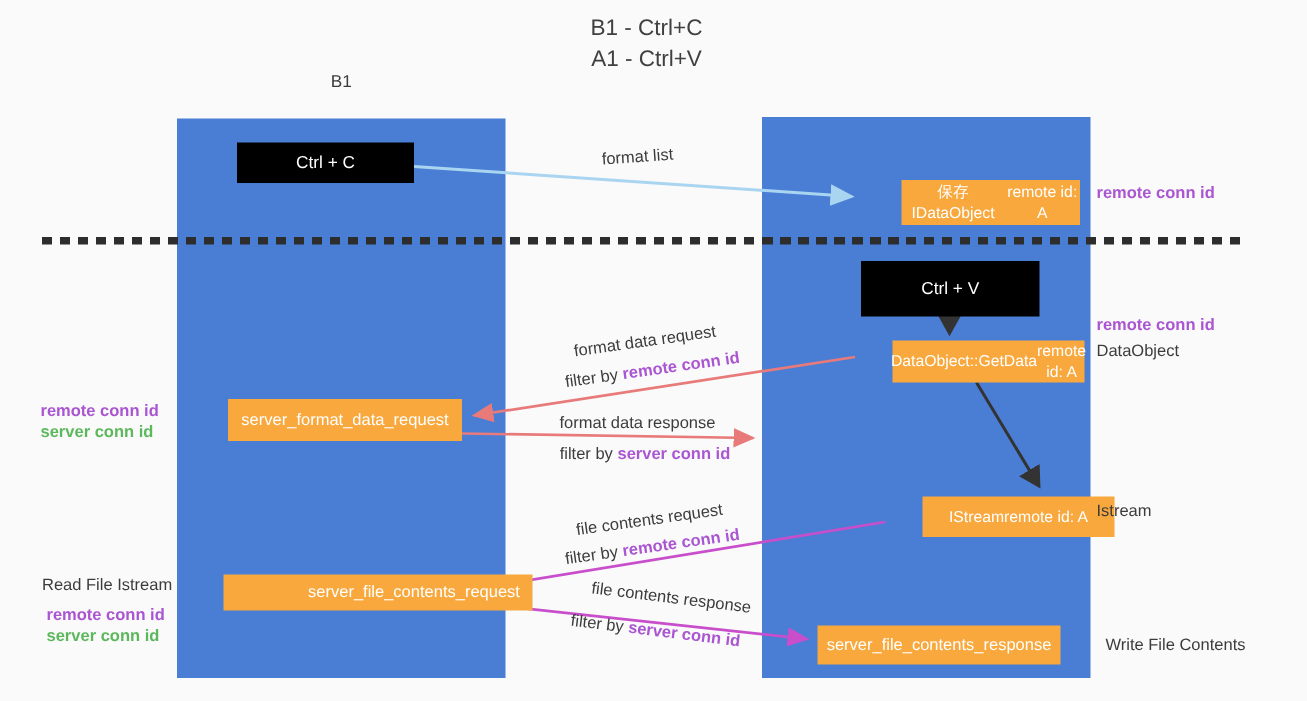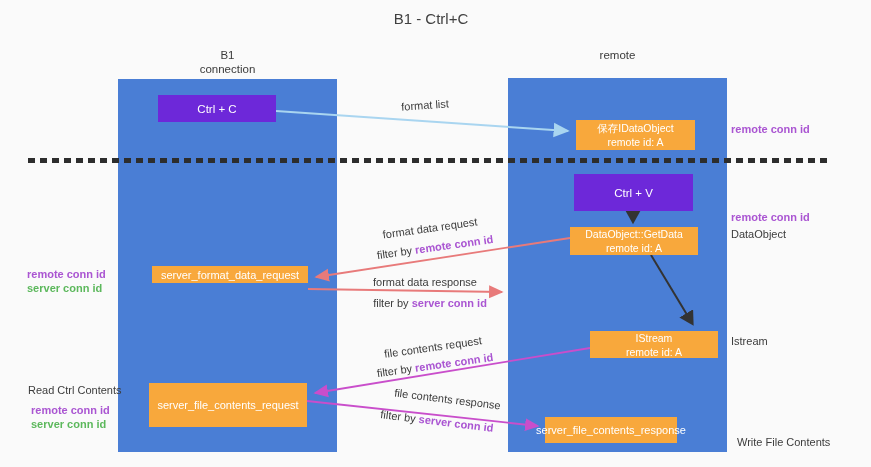--- a/index.html
+++ b/index.html
@@ -7,24 +7,24 @@
     position:relative;width:871px;height:467px;overflow:hidden;
     background:#fafafa;
     font-family:"Liberation Sans","DejaVu Sans",sans-serif;
     color:#3c3c3c;
   }
   .abs{position:absolute;}
   .title{left:0;top:8px;width:862px;text-align:center;font-size:15px;line-height:21px;color:#404040;}
   .colhead{text-align:center;font-size:11.5px;line-height:14px;color:#3b3b3b;}
   .col{background:#4a7ed5;}
   .box{display:flex;align-items:center;justify-content:center;text-align:center;color:#fff;}
-  .box-green{background:#6d28d9;font-size:11.5px;}
+  .box-green{background:#000000;font-size:11.5px;}
   .box-orange{background:#f8a83c;}
   .box-1l{font-size:11px;}
-  .box-2l{font-size:10.5px;line-height:14px;flex-direction:column;}
+  .box-2l{font-size:10.5px;line-height:14px;margin-left:25px;}
   .lbl{font-size:11px;color:#3c3c3c;white-space:nowrap;}
   .lbl-b{font-size:11px;font-weight:bold;white-space:nowrap;}
   .c-purple{color:#aa55d2;font-weight:bold;}
   .c-green{color:#5cb85c;font-weight:bold;}
   .rot-n8{transform:rotate(-8deg);}
   .rot-p7{transform:rotate(7deg);}
   .rot-n4{transform:rotate(-4deg);}
   .dashline{
     height:5px;
     background:repeating-linear-gradient(90deg,#2d2d2d 0 7px,transparent 7px 12px);
@@ -32,28 +32,27 @@
   svg.overlay{position:absolute;left:0;top:0;pointer-events:none;}
   .ctr{text-align:center;}
 </style>
 </head>
 <body>
 
 <div class="canvas">
 
   <div class="abs title">
     <div>B1 - Ctrl+C</div>
+    <div>A1 - Ctrl+V</div>
   </div>
 
   <div class="abs colhead" style="left:118px;top:48px;width:219px;">
     <div>B1</div>
-    <div>connection</div>
   </div>
   <div class="abs colhead" style="left:508px;top:48px;width:219px;">
-    <div>remote</div>
   </div>
 
   <div class="abs col" style="left:118px;top:79px;width:219px;height:373px;"></div>
   <div class="abs col" style="left:508px;top:78px;width:219px;height:374px;"></div>
 
   <div class="abs dashline" style="left:28px;top:158px;width:802px;"></div>
 
   <svg class="overlay" width="871" height="467" viewBox="0 0 871 467">
     <defs>
       <marker id="ah-blue" viewBox="0 0 10 10" markerWidth="9" markerHeight="9" refX="8" refY="5" orient="auto">
@@ -85,31 +84,31 @@
     <div>remote id: A</div>
   </div>
 
   <div class="abs box box-green" style="left:574px;top:174px;width:119px;height:37px;">Ctrl + V</div>
 
   <div class="abs box box-orange box-2l" style="left:570px;top:227px;width:128px;height:28px;">
     <div>DataObject::GetData</div>
     <div>remote id: A</div>
   </div>
 
-  <div class="abs box box-orange box-1l" style="left:152px;top:266px;width:156px;height:17px;">server_format_data_request</div>
+  <div class="abs box box-orange box-1l" style="left:152px;top:266px;width:156px;height:28px;">server_format_data_request</div>
 
 
   <div class="abs box box-orange box-2l" style="left:590px;top:331px;width:128px;height:27px;">
     <div>IStream</div>
     <div>remote id: A</div>
   </div>
 
-  <div class="abs box box-orange box-1l" style="left:149px;top:383px;width:158px;height:44px;">server_file_contents_request</div>
+  <div class="abs box box-orange box-1l" style="left:149px;top:383px;width:158px;height:24px;padding-left:48px;">server_file_contents_request</div>
 
-  <div class="abs box box-orange box-1l" style="left:545px;top:417px;width:132px;height:26px;">server_file_contents_response</div>
+  <div class="abs box box-orange box-1l" style="left:545px;top:417px;width:162px;height:26px;">server_file_contents_response</div>
 
   <div class="abs lbl rot-n4 ctr" style="left:360px;top:99px;width:130px;">format list</div>
 
   <div class="abs lbl rot-n8 ctr" style="left:365px;top:222px;width:130px;">format data request</div>
   <div class="abs lbl rot-n8 ctr" style="left:360px;top:241px;width:150px;">
     <span>filter by</span>
     <span class="c-purple">remote conn id</span>
   </div>
 
   <div class="abs lbl ctr" style="left:360px;top:276px;width:130px;">format data response</div>
@@ -127,21 +126,21 @@
   <div class="abs lbl rot-p7 ctr" style="left:380px;top:393px;width:135px;">file contents response</div>
   <div class="abs lbl rot-p7 ctr" style="left:362px;top:415px;width:150px;">
     <span>filter by</span>
     <span class="c-purple">server conn id</span>
   </div>
 
   <div class="abs lbl-b c-purple" style="left:731px;top:123px;">remote conn id</div>
   <div class="abs lbl-b c-purple" style="left:731px;top:211px;">remote conn id</div>
   <div class="abs lbl" style="left:731px;top:228px;">DataObject</div>
   <div class="abs lbl" style="left:731px;top:335px;">Istream</div>
-  <div class="abs lbl" style="left:737px;top:436px;">Write File Contents</div>
+  <div class="abs lbl" style="left:737px;top:424px;">Write File Contents</div>
 
   <div class="abs lbl-b c-purple" style="left:27px;top:268px;">remote conn id</div>
   <div class="abs lbl-b c-green" style="left:27px;top:282px;">server conn id</div>
-  <div class="abs lbl" style="left:28px;top:384px;">Read Ctrl Contents</div>
+  <div class="abs lbl" style="left:28px;top:384px;">Read File Istream</div>
   <div class="abs lbl-b c-purple" style="left:31px;top:404px;">remote conn id</div>
   <div class="abs lbl-b c-green" style="left:31px;top:418px;">server conn id</div>
 
 </div>
 
 </body></html>

